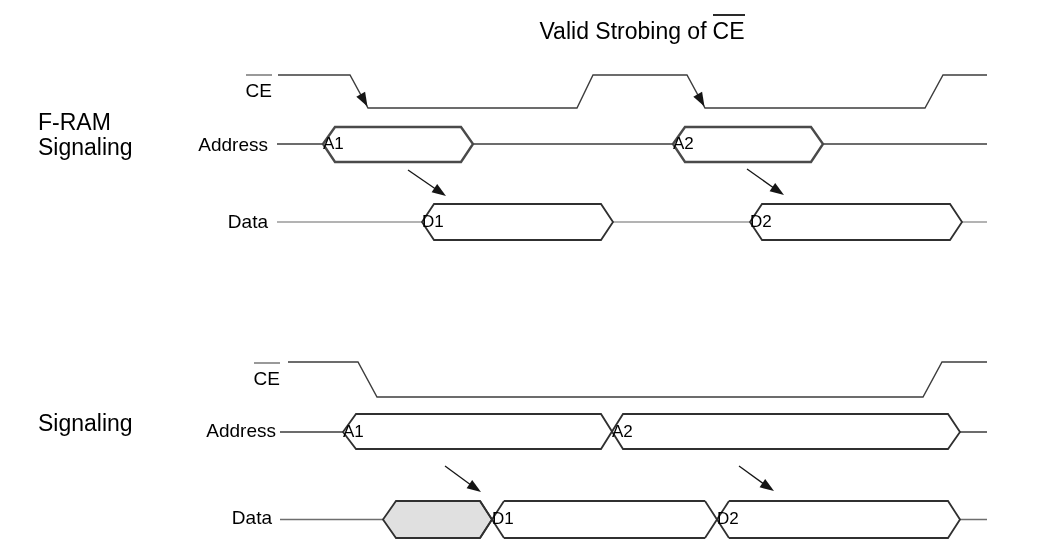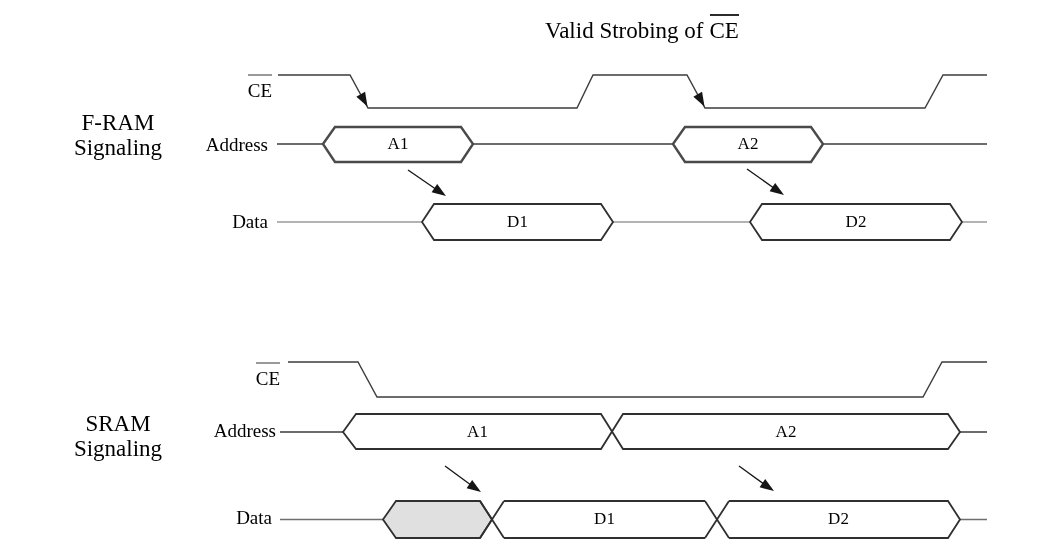--- a/index.html
+++ b/index.html
@@ -10,28 +10,28 @@
     --outline-heavy:#4a4a4a;
     --invalid-fill:#e0e0e0;
     --text:#000000;
     --arrow:#151515;
     --overline-gray:#999999;
     --bg:#ffffff;
   }
   html,body{margin:0;padding:0;background:var(--bg);}
   .stage{
     position:relative;width:1064px;height:552px;background:var(--bg);
-    font-family:Liberation Serif, serif;color:var(--text);overflow:hidden;
+    font-family:Liberation Sans, sans-serif;color:var(--text);overflow:hidden;
   }
   .stage svg{position:absolute;left:0;top:0;}
   .lbl{position:absolute;white-space:nowrap;}
   .title{font-size:23px;text-align:center;}
-  .side{font-size:23px;line-height:25px;text-align:center;}
+  .side{font-size:23px;line-height:25px;}
   .rowlbl{font-size:19px;text-align:right;}
-  .buslbl{font-size:17px;line-height:20px;text-align:center;}
+  .buslbl{font-size:17px;line-height:20px;}
   .obar-title{display:inline-block;border-top:2px solid #2a2a2a;padding-top:2px;margin-left:6px;}
   .obar-row{display:inline-block;border-top:2px solid var(--overline-gray);padding-top:4px;}
   
   .sig{stroke:var(--line-dark);stroke-width:1.4;fill:none;}
   .sig-gray{stroke:var(--line-gray);stroke-width:1.5;fill:none;}
   .sig-gray-dk{stroke:var(--line-gray-dk);stroke-width:1.4;fill:none;}
   .hex-heavy{stroke:var(--outline-heavy);stroke-width:2.4;fill:#fff;}
   .hex{stroke:var(--outline);stroke-width:1.8;fill:#fff;}
   .busline{stroke:var(--outline);stroke-width:1.8;fill:none;}
   .invalid{fill:var(--invalid-fill);stroke:var(--outline);stroke-width:1.8;}
@@ -90,21 +90,20 @@
 
   <div class="lbl title" style="left:392px;top:14px;width:500px;">
     <span>Valid Strobing of</span><span class="obar-title">CE</span>
   </div>
 
   <div class="lbl side" style="left:38px;top:110px;width:160px;">
     <div>F-RAM</div>
     <div>Signaling</div>
   </div>
   <div class="lbl side" style="left:38px;top:411px;width:160px;">
-    <div>SRAM</div>
     <div>Signaling</div>
   </div>
 
   <div class="lbl rowlbl" style="left:227px;top:74px;width:45px;">
     <span class="obar-row">CE</span>
   </div>
   <div class="lbl rowlbl" style="left:180px;top:134px;width:88px;">Address</div>
   <div class="lbl rowlbl" style="left:180px;top:211px;width:88px;">Data</div>
 
   <div class="lbl rowlbl" style="left:235px;top:362px;width:45px;">

